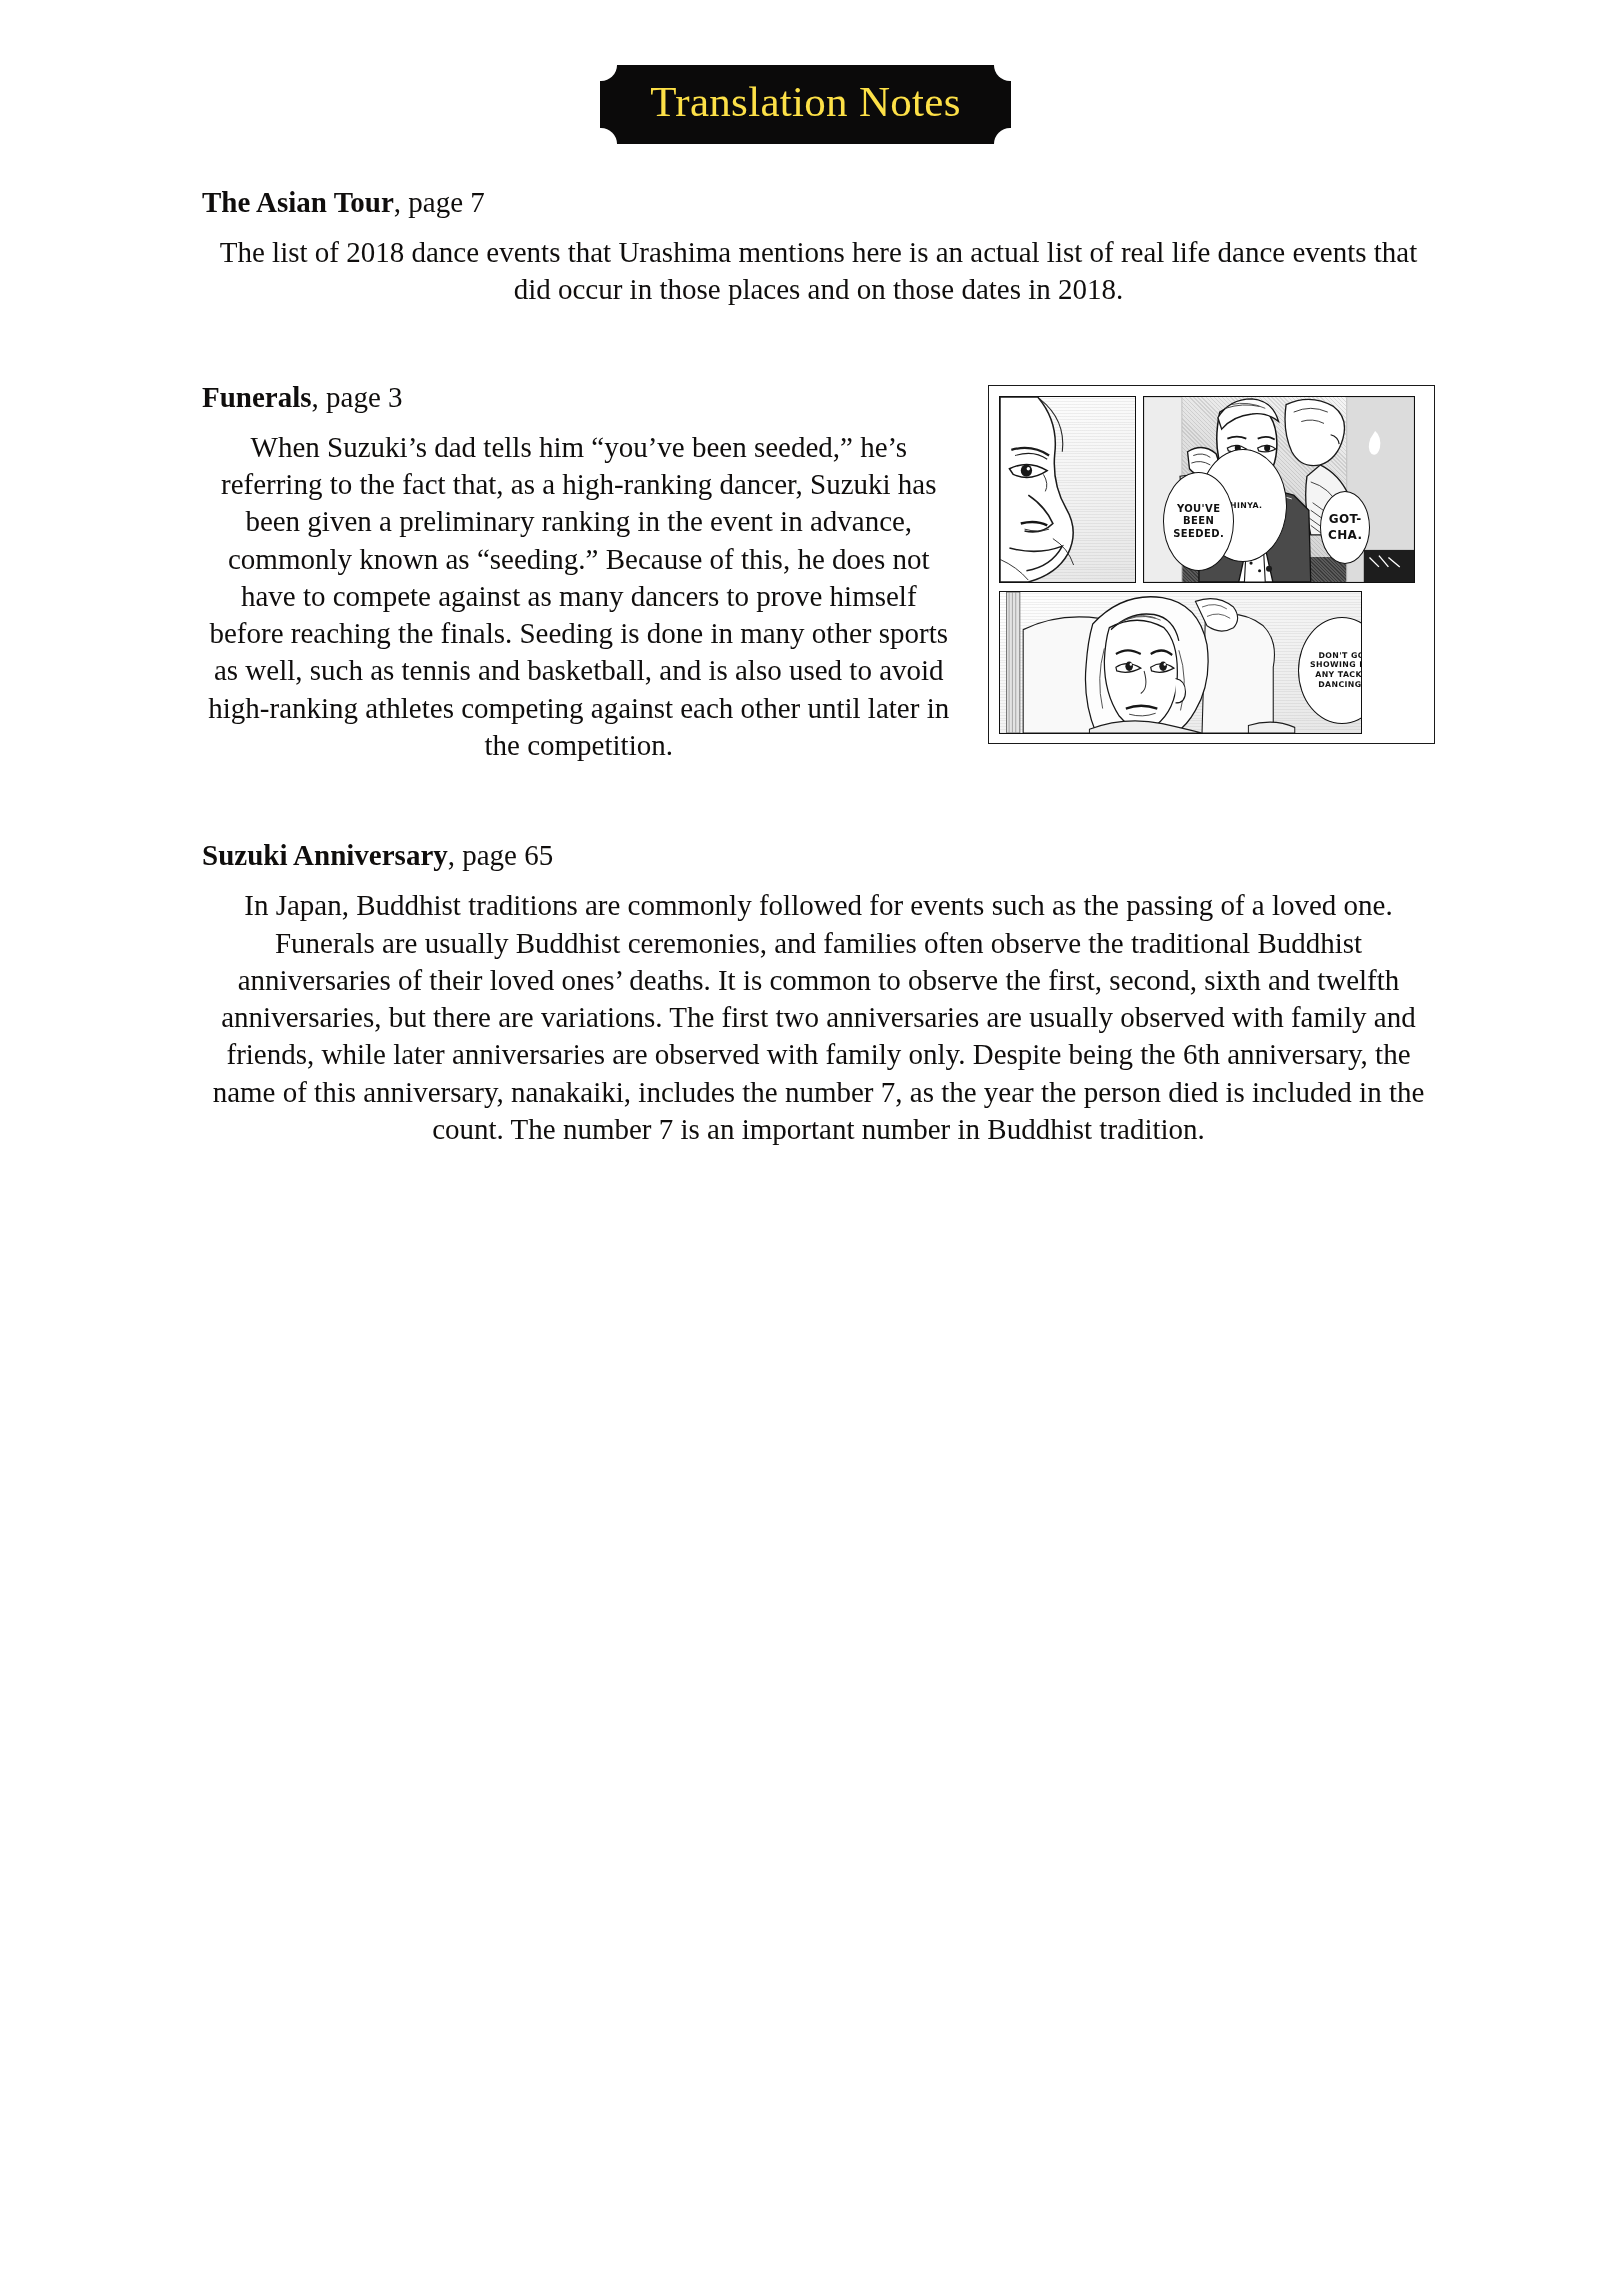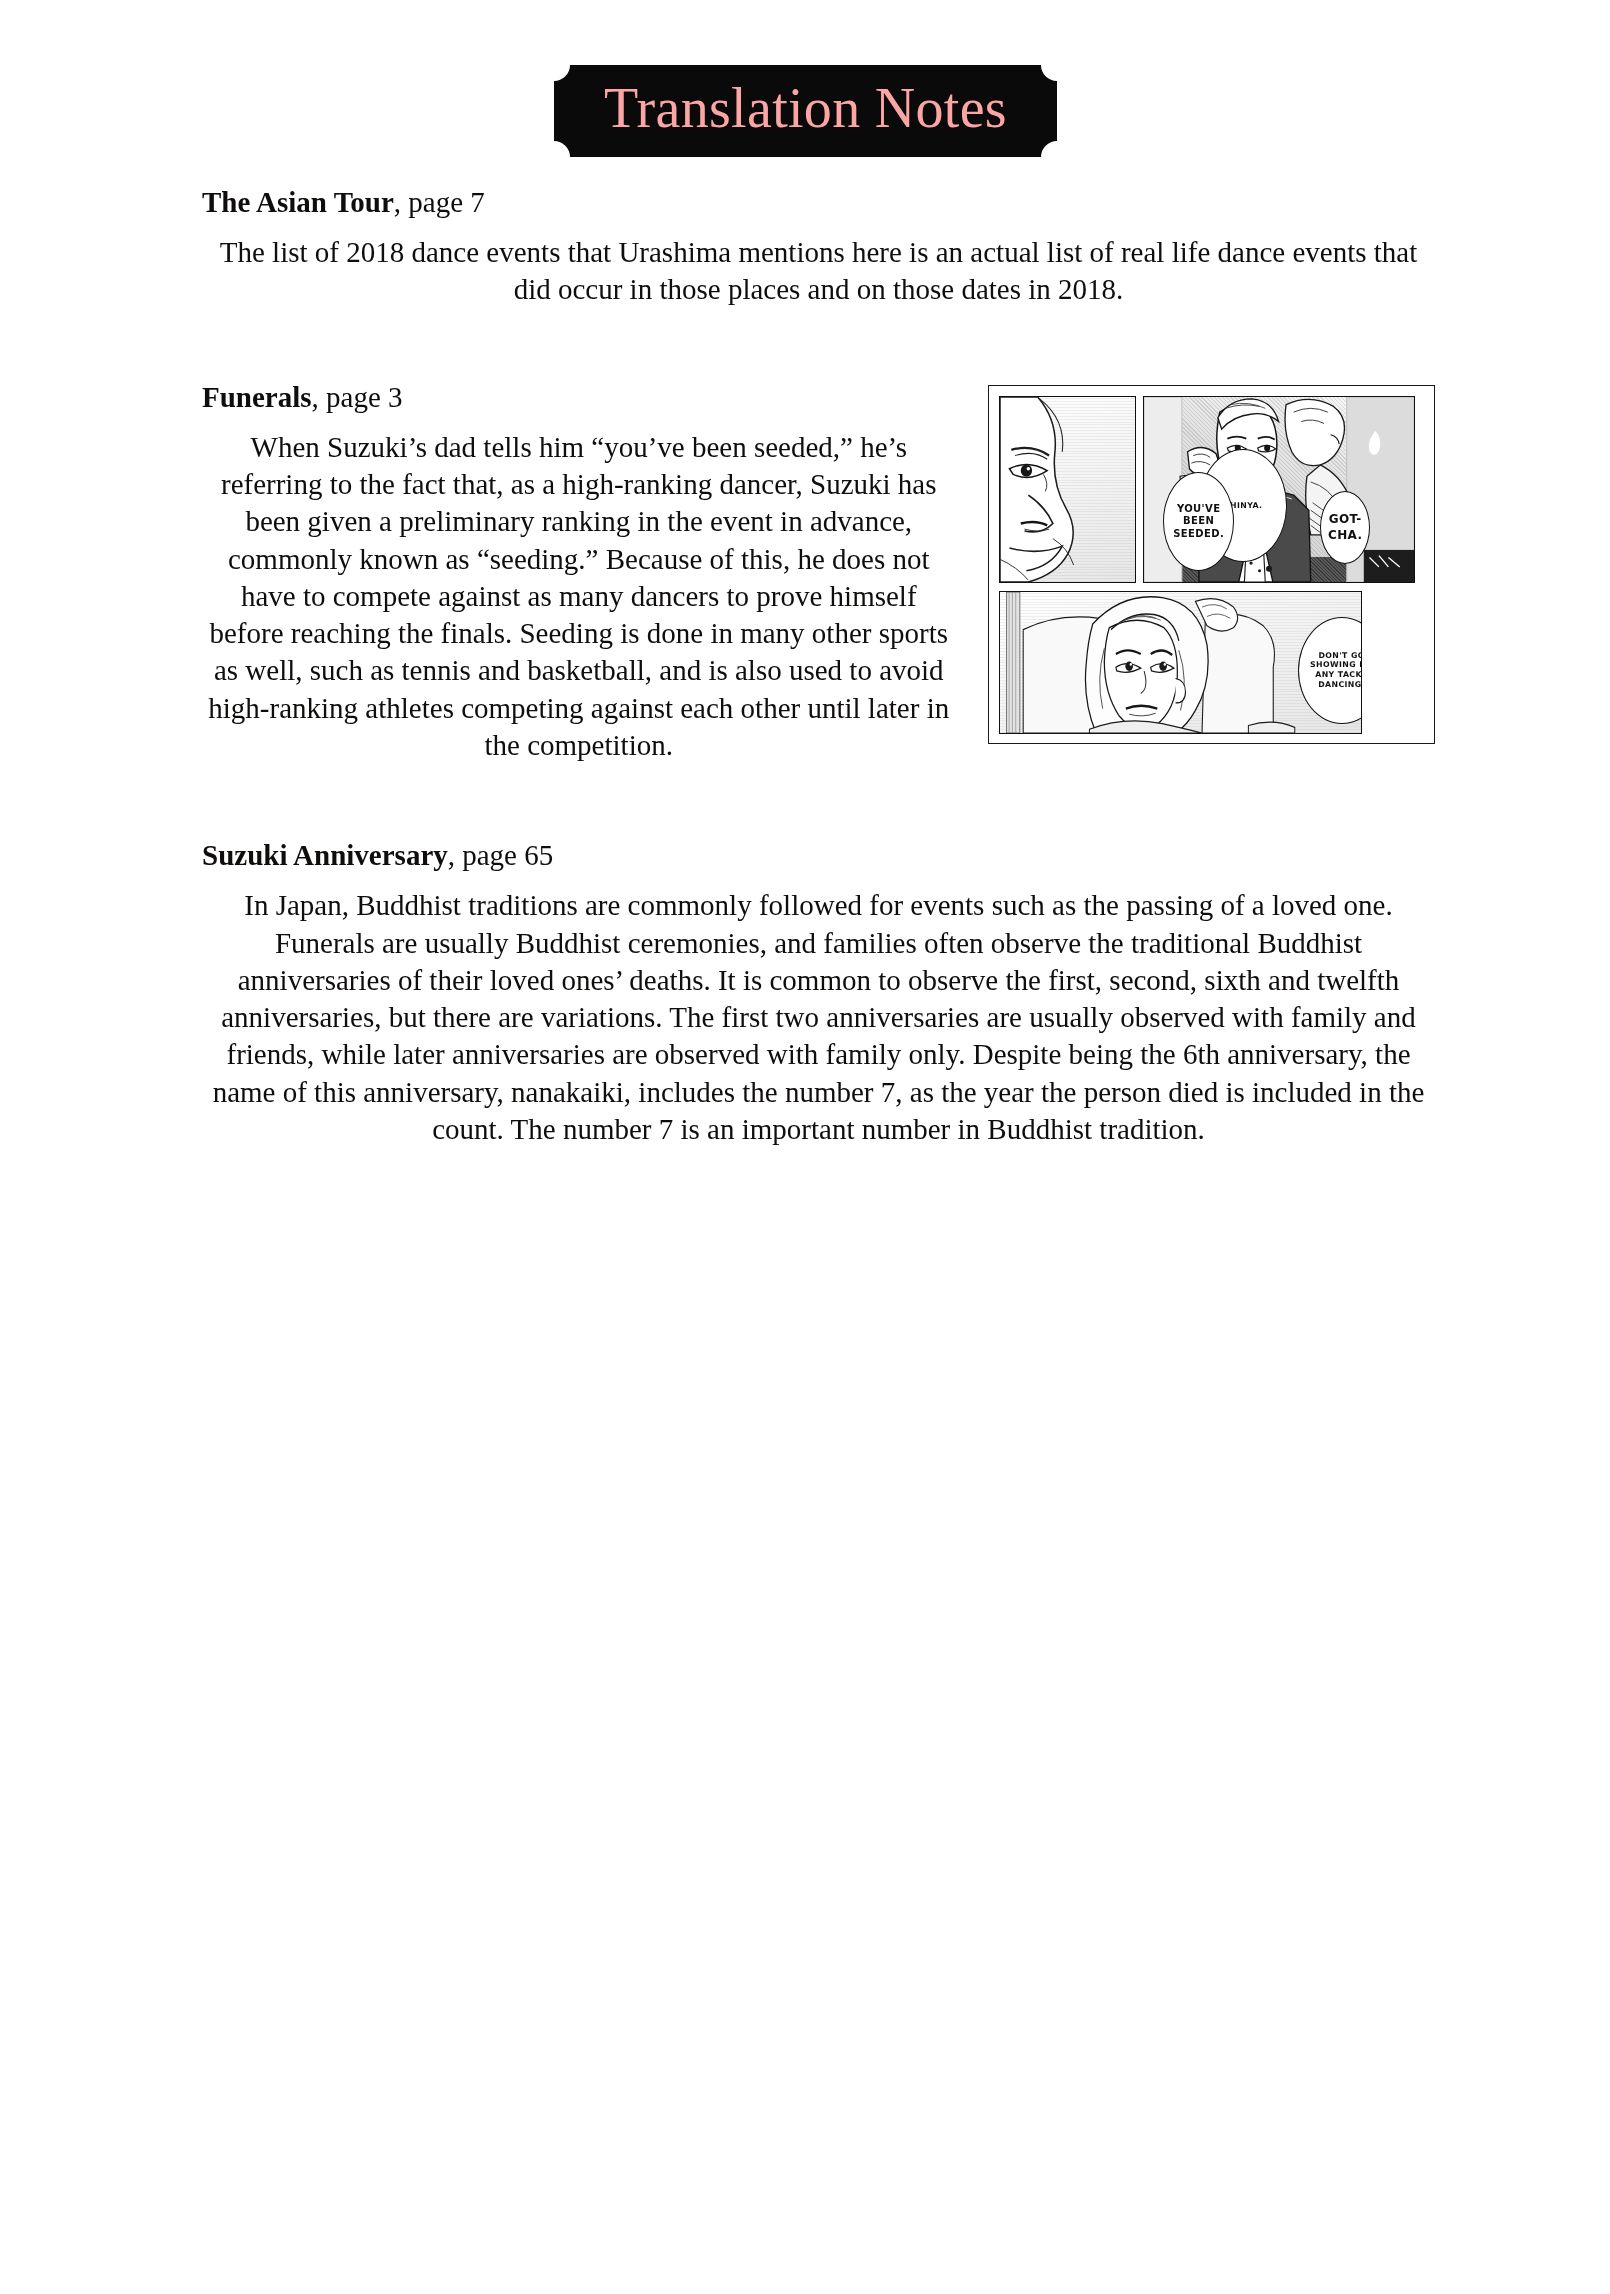--- a/index.html
+++ b/index.html
@@ -21,23 +21,23 @@
     position: absolute;
     top: 65px;
     left: 0;
     width: 100%;
     display: flex;
     justify-content: center;
   }
   .banner {
     position: relative;
     background: #0b0a0a;
-    color: #fca5a5;
+    color: #fde047;
     padding: 15.3px 50px 21px 50px;
-    font-size: 56px;
+    font-size: 43px;
     line-height: 1;
     letter-spacing: 0.3px;
     font-family: "Liberation Serif", "DejaVu Serif", serif;
     white-space: nowrap;
   }
   
   .banner .notch {
     position: absolute;
     width: 16.3px;
     height: 16.3px;

